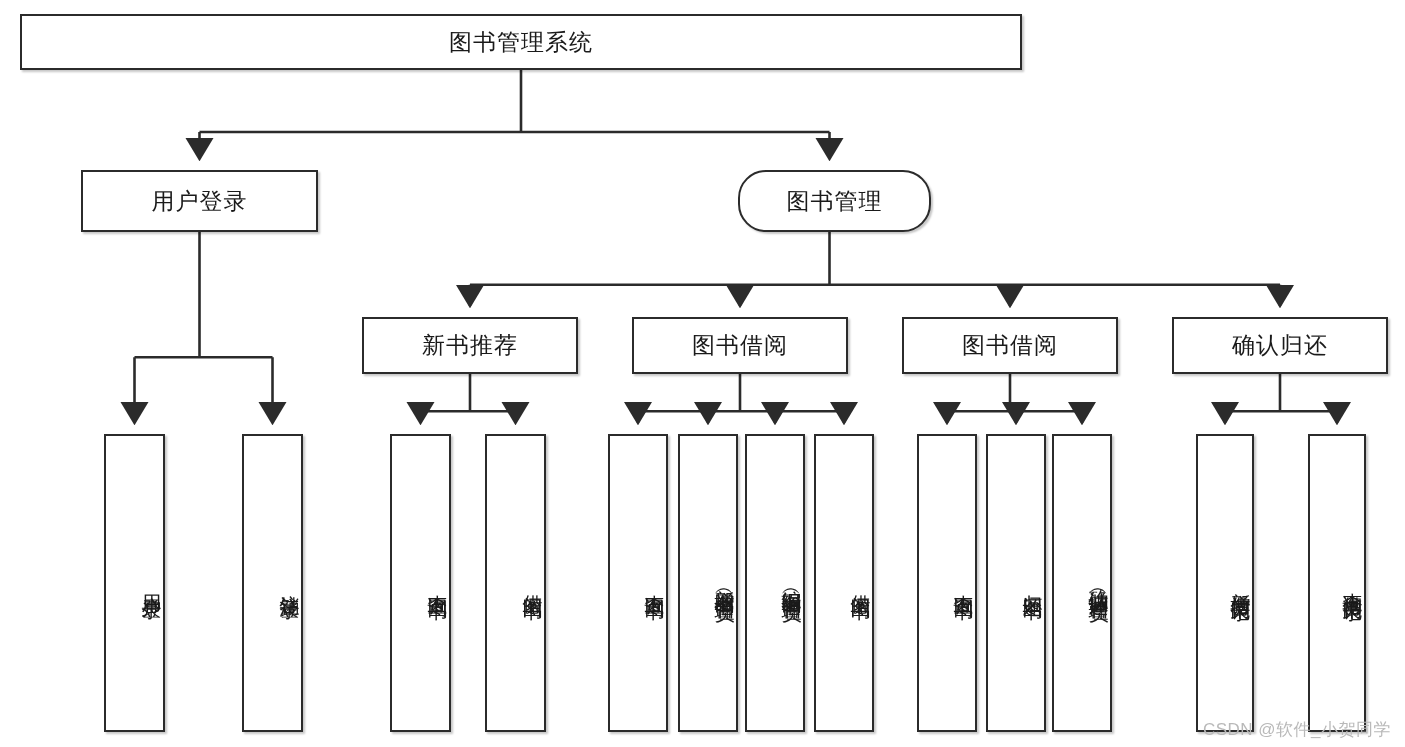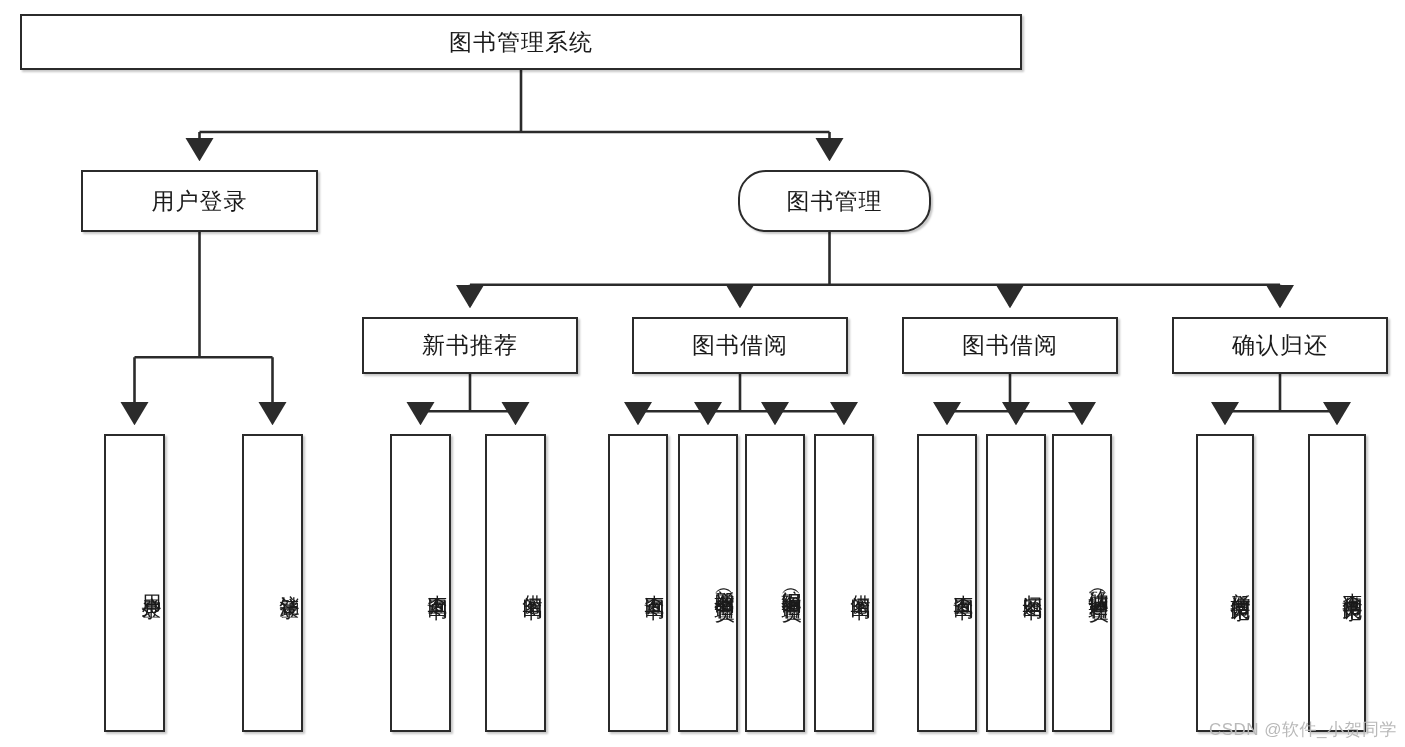--- a/index.html
+++ b/index.html
@@ -53,21 +53,21 @@
     align-items: flex-start;
     justify-content: center;
   }
   .node.v .vtext {
     writing-mode: vertical-rl;
     text-orientation: upright;
     white-space: nowrap;
   }
   #watermark {
     position: absolute;
-    right: 8px;
+    right: 14px;
     bottom: 6px;
     font-size: 17px;
     color: #b9b9b9;
     letter-spacing: 0.5px;
     z-index: 5;
     white-space: nowrap;
   }
 </style>
 </head>
 <body>

